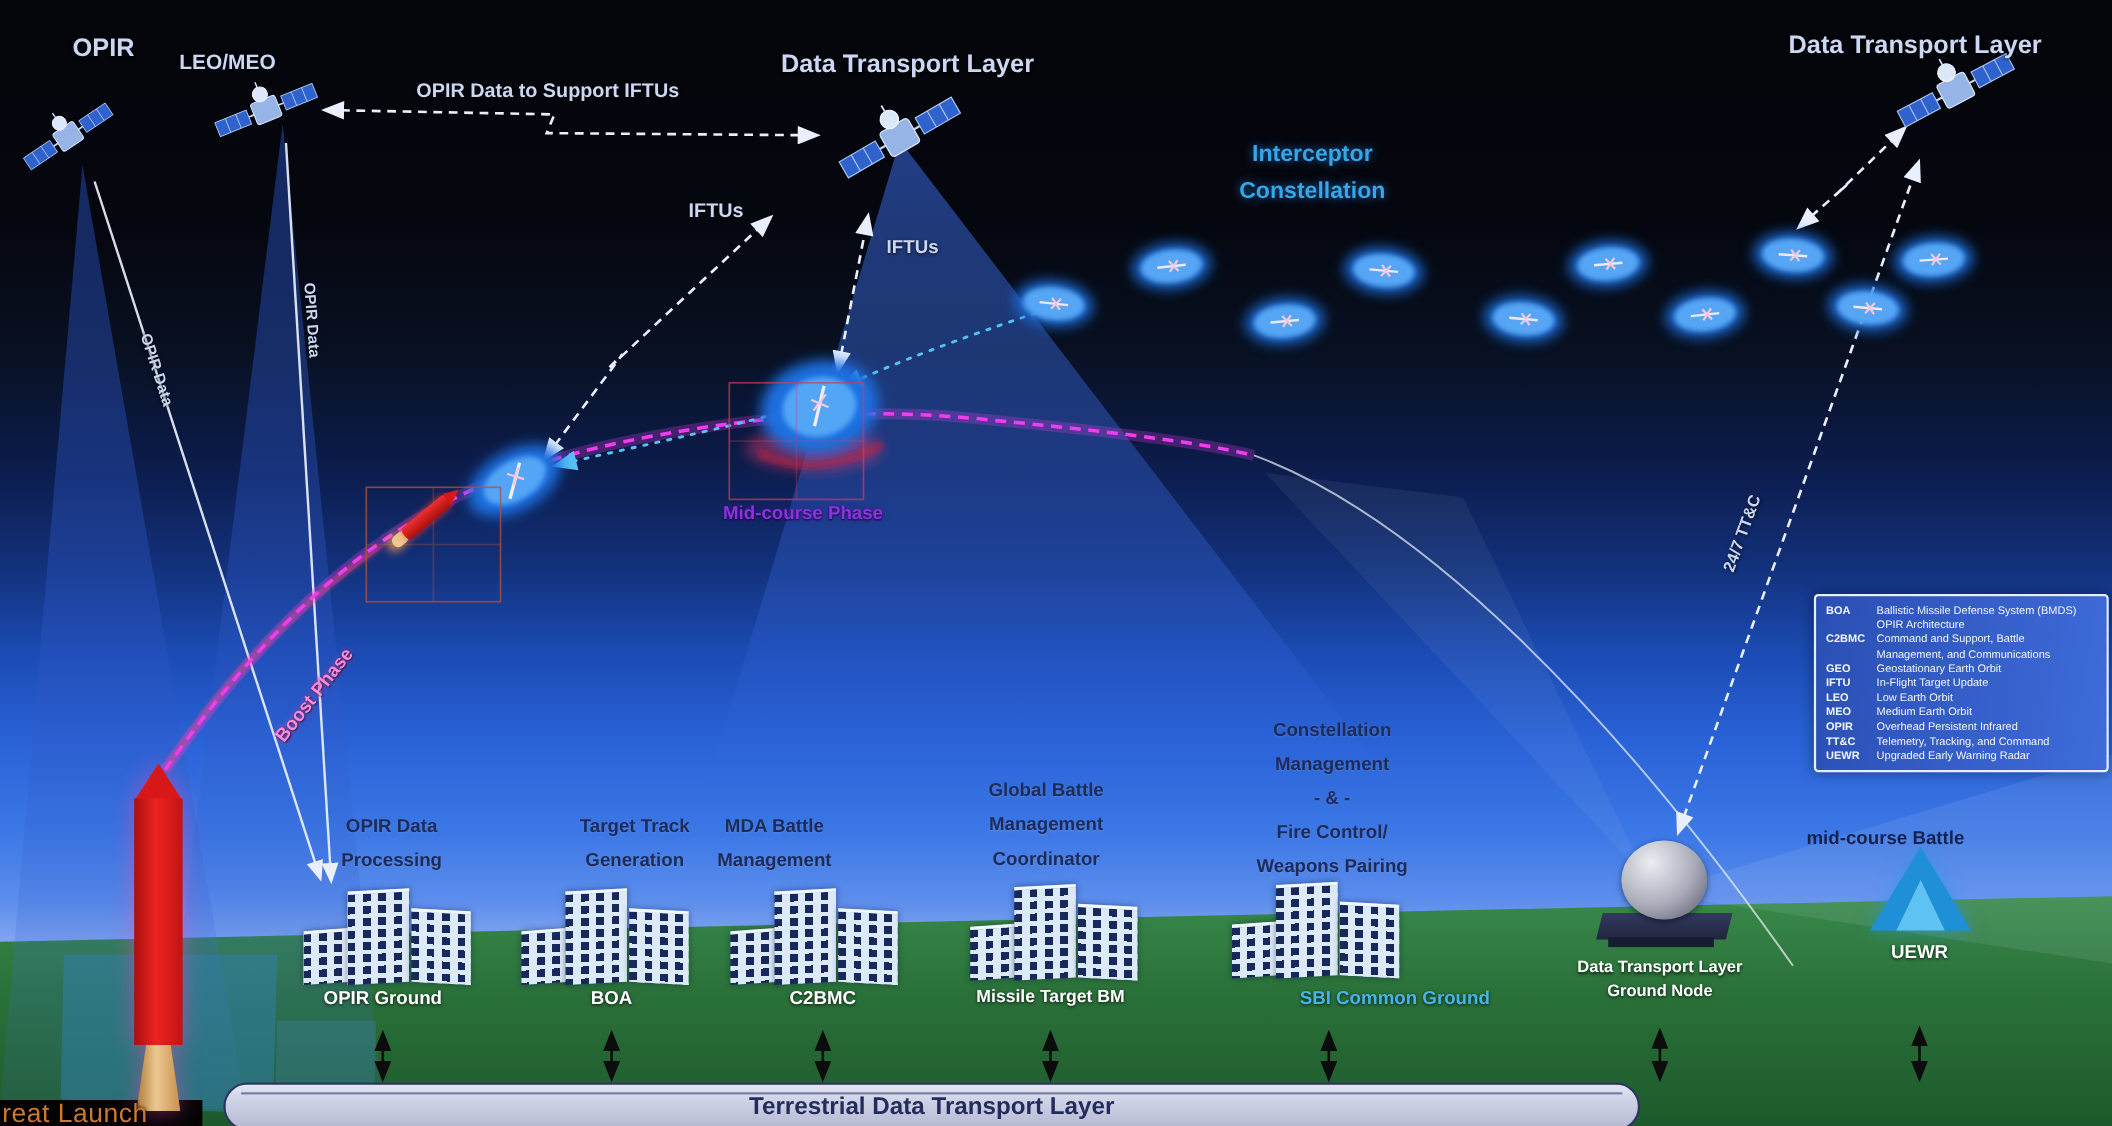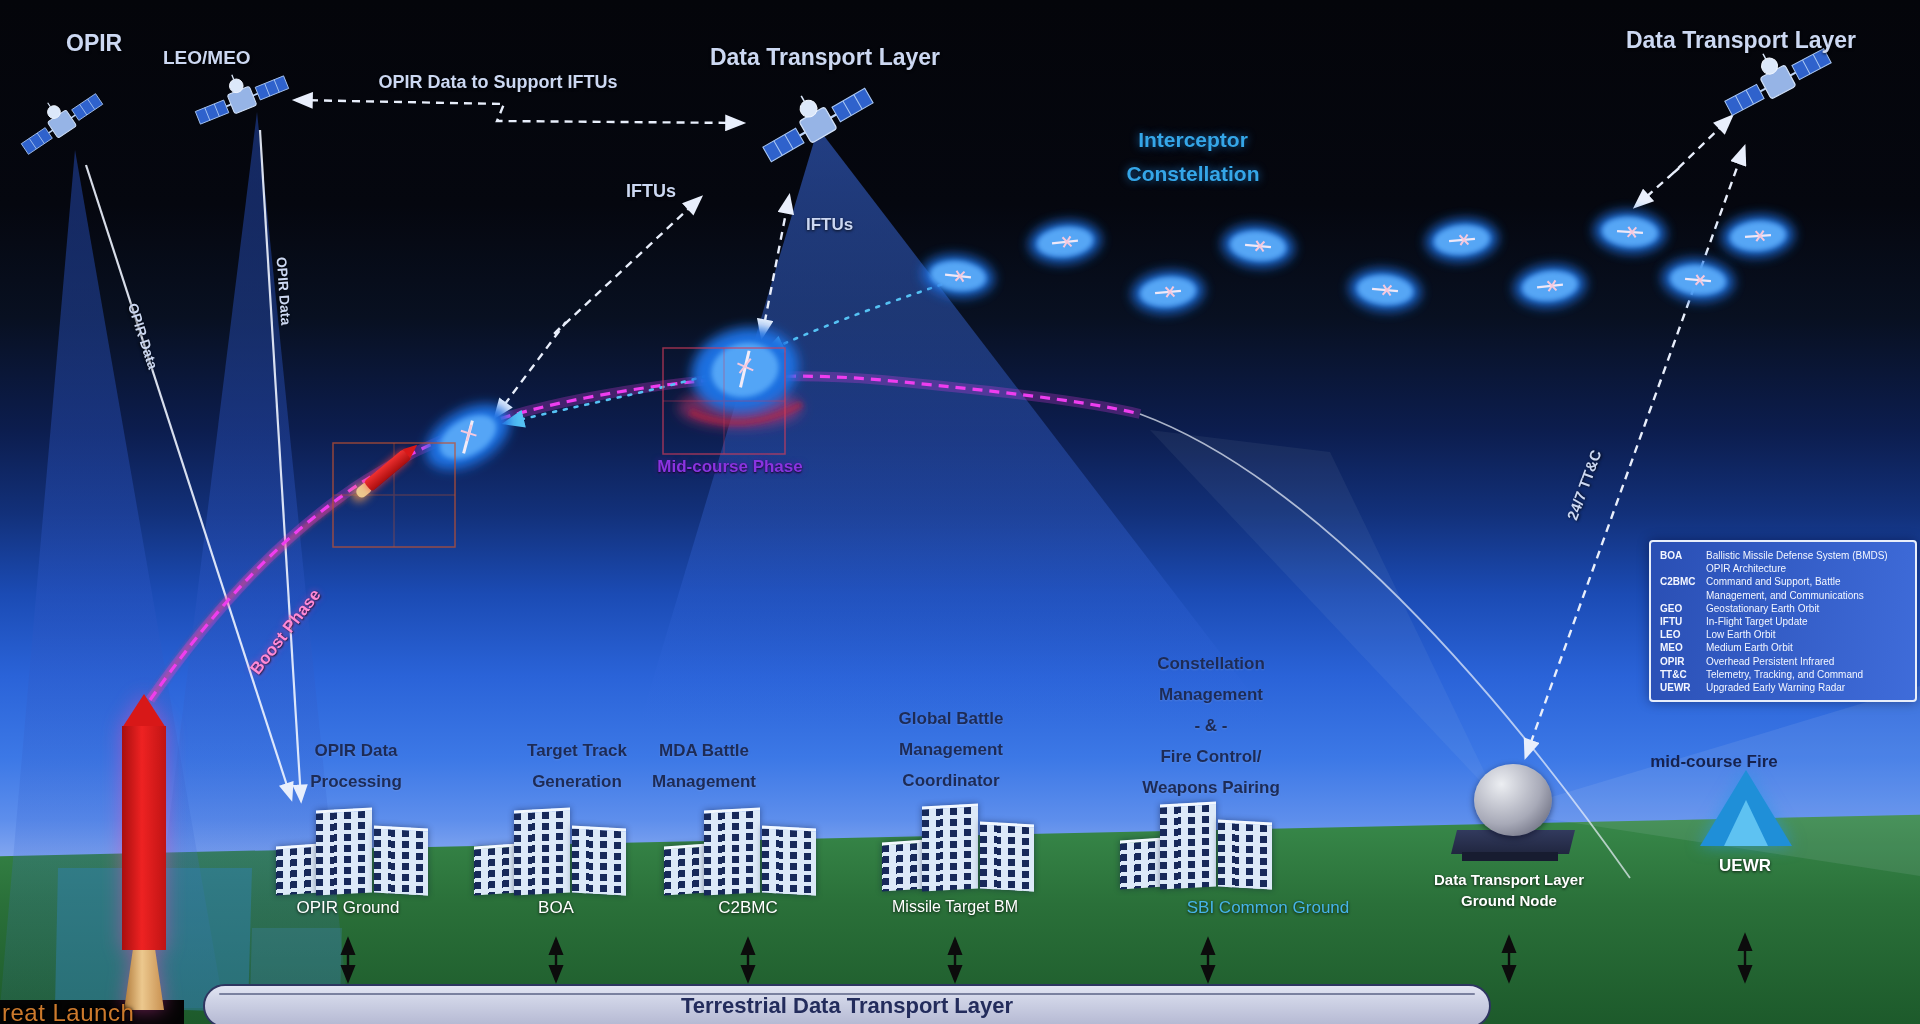--- a/index.html
+++ b/index.html
@@ -38,21 +38,21 @@
   .t-threat{left:2px;top:999px;font-size:24px;color:#cd7a2c;font-weight:400;
     letter-spacing:.5px;text-shadow:0 1px 2px #000,0 0 4px #000;}
 
   .func{position:absolute;transform:translateX(-50%);text-align:center;color:#1d2b56;
     font-weight:700;font-size:17px;line-height:31px;white-space:nowrap;
     text-shadow:0 1px 2px rgba(130,160,225,.35);}
   .func span{display:block;}
   .f1{left:356px;top:735px;}.f2{left:577px;top:735px;}.f3{left:704px;top:735px;}
   .f4{left:951px;top:703px;}.f5{left:1211px;top:648px;}
 
-  .site{position:absolute;transform:translateX(-50%);color:#fff;font-weight:400;
+  .site{position:absolute;transform:translateX(-50%);color:#fff;font-weight:700;
     font-size:17px;white-space:nowrap;text-shadow:0 1px 3px rgba(0,0,0,.8);top:898px;}
   .s1{left:348px;}.s2{left:556px;}.s3{left:748px;}.s4{left:955px;font-size:16px;}
   .s5{left:1268px;color:#46b4e8;}
   .node-lbl{position:absolute;left:1509px;top:869px;transform:translateX(-50%);
     text-align:center;color:#fff;font-weight:700;font-size:15px;line-height:21px;
     white-space:nowrap;text-shadow:0 1px 3px rgba(0,0,0,.8);}
   .node-lbl span{display:block;}
   .uewr-lbl{position:absolute;left:1745px;top:856px;transform:translateX(-50%);
     color:#fff;font-weight:700;font-size:17px;text-shadow:0 1px 3px rgba(0,0,0,.8);}
 
@@ -384,21 +384,21 @@
   <div class="lbl t-dtl-c">Data Transport Layer</div>
   <div class="lbl t-dtl-r">Data Transport Layer</div>
   <div class="lbl t-int t-int1">Interceptor</div>
   <div class="lbl t-int t-int2">Constellation</div>
   <div class="lbl t-support">OPIR Data to Support IFTUs</div>
   <div class="lbl t-iftu1">IFTUs</div>
   <div class="lbl t-iftu2">IFTUs</div>
   <div class="lbl t-opirdata1">OPIR Data</div>
   <div class="lbl t-opirdata2">OPIR Data</div>
   <div class="lbl t-ttc">24/7 TT&amp;C</div>
-  <div class="lbl t-mtrack">mid-course Fire</div>
+  <div class="lbl t-mtrack">mid-course Battle</div>
   <div class="lbl t-boost">Boost Phase</div>
   <div class="lbl t-mphase">Mid-course Phase</div>
   <div class="lbl t-threat">reat Launch</div>
 
   <div class="func f1">
     <span>OPIR Data</span>
       <span>Processing</span>
     </div>
   <div class="func f2">
     <span>Target Track</span>

